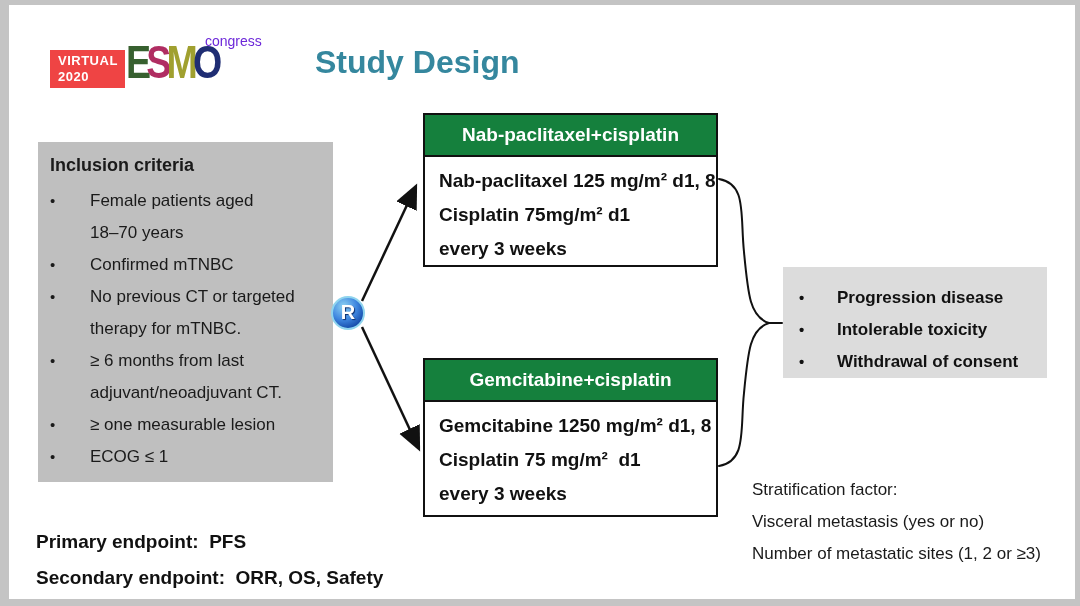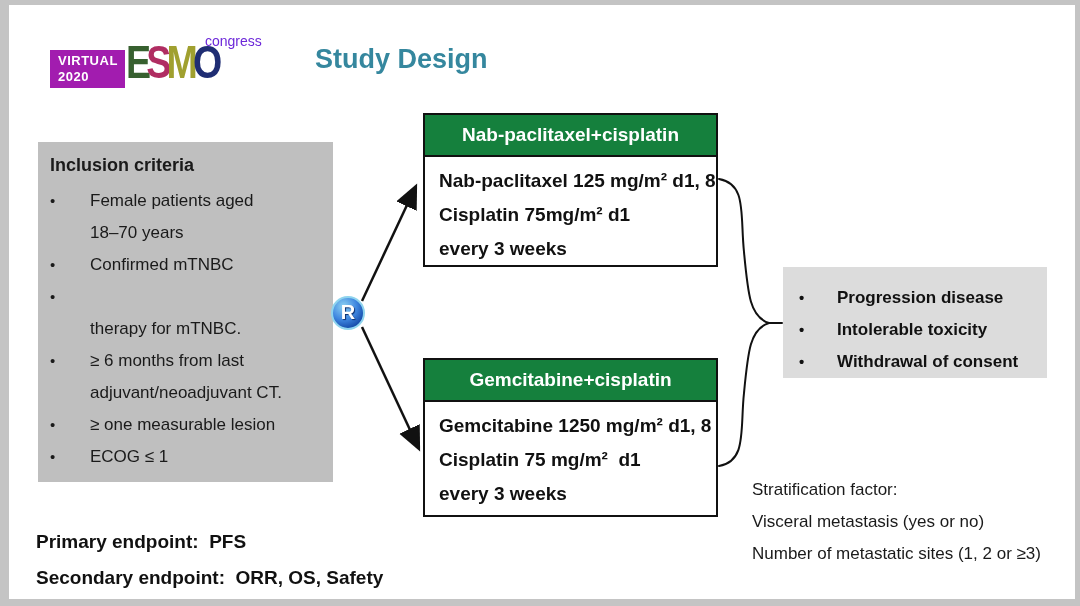--- a/index.html
+++ b/index.html
@@ -2,29 +2,29 @@
 <html><head>
 <meta charset="utf-8">
 <style>
   html,body{margin:0;padding:0;}
   body{font-family:"Liberation Sans", sans-serif; background:#c8c8c8;}
   .stage{position:relative; width:1080px; height:606px; background:#c4c4c4; overflow:hidden;}
   .slide{position:absolute; left:9px; top:5px; right:5px; bottom:7px; background:#ffffff;}
 
   
   .logo{position:absolute; left:50px; top:36px; width:230px; height:56px;}
-  .logo-virtual{position:absolute; left:0; top:14px; width:75px; height:38px; background:#a21caf;
+  .logo-virtual{position:absolute; left:0; top:14px; width:75px; height:38px; background:#ef4444;
     color:#fff; font-weight:bold; font-size:13px; line-height:16px; padding:3px 0 0 8px; box-sizing:border-box; letter-spacing:.5px;}
   .logo-esmo{position:absolute; left:76px; top:0px; font-size:47px; font-weight:bold; letter-spacing:-6px;
     transform:scaleX(.80); transform-origin:left top; line-height:52px;}
   .logo-esmo .l-e{color:#37602f;} .logo-esmo .l-s{color:#b02d62;}
   .logo-esmo .l-m{color:#a0a02f;} .logo-esmo .l-o{color:#1f2d73;}
   .logo-congress{position:absolute; left:155px; top:-3px; font-size:14px; color:#6d28d9;}
 
-  .page-title{position:absolute; left:315px; top:44px; font-size:27px; font-weight:bold; color:#35879e;}
+  .page-title{position:absolute; left:315px; top:44px; font-size:32px; font-weight:bold; color:#35879e;}
 
   
   .inclusion-box{position:absolute; left:38px; top:142px; width:295px; height:340px; background:#bfbfbf;
     box-sizing:border-box; padding:13px 8px 0 12px; color:#1a1a1a;}
   .inclusion-heading{font-size:18px; font-weight:bold; margin-bottom:9px;}
   .inc-row{display:grid; grid-template-columns:40px 1fr; font-size:17px; line-height:32px;}
   .inc-row .bullet{font-size:15px;}
   .inc-row.first .bullet::before{content:"•";}
 
   
@@ -97,20 +97,21 @@
     <div class="inc-row">
       <span class="bullet"></span>
       <span>18–70 years</span>
     </div>
     <div class="inc-row first">
       <span class="bullet"></span>
       <span>Confirmed mTNBC</span>
     </div>
     <div class="inc-row first">
       <span class="bullet"></span>
+      <span>No previous CT or targeted</span>
     </div>
     <div class="inc-row">
       <span class="bullet"></span>
       <span>therapy for mTNBC.</span>
     </div>
     <div class="inc-row first">
       <span class="bullet"></span>
       <span>≥ 6 months from last</span>
     </div>
     <div class="inc-row">

